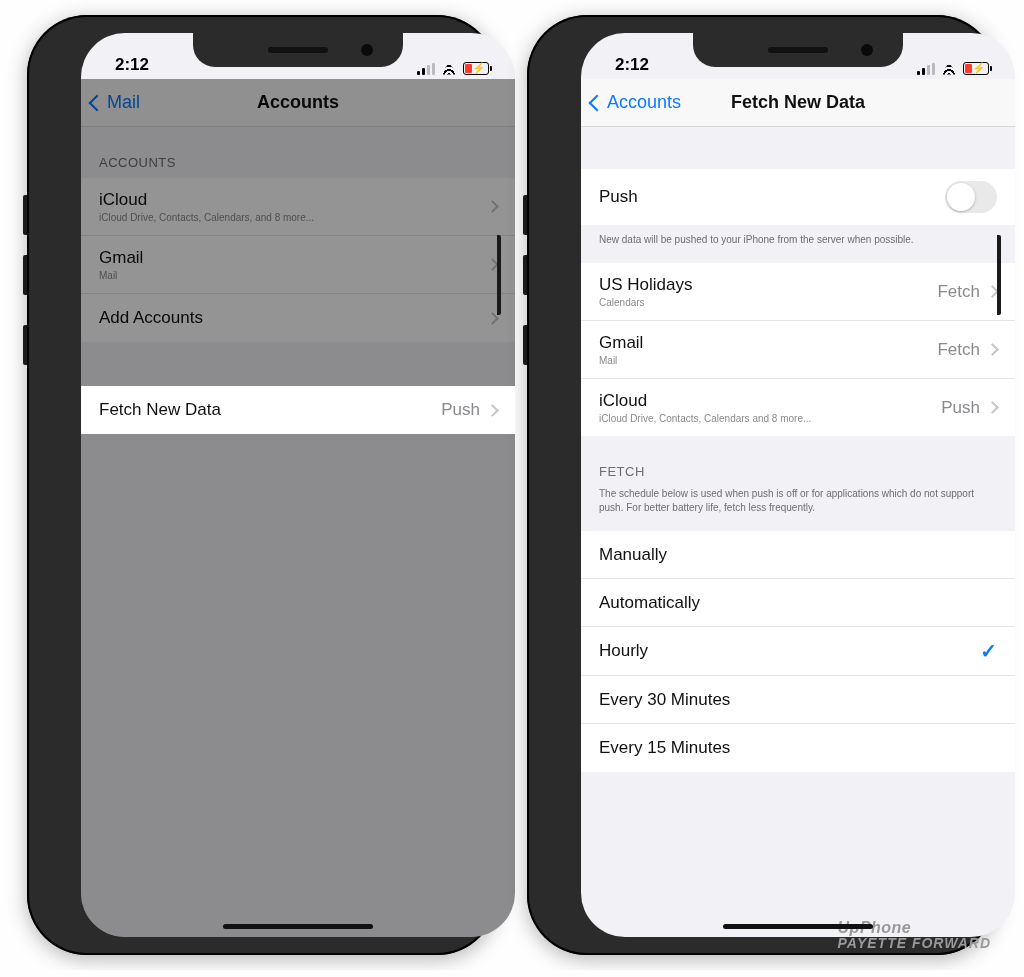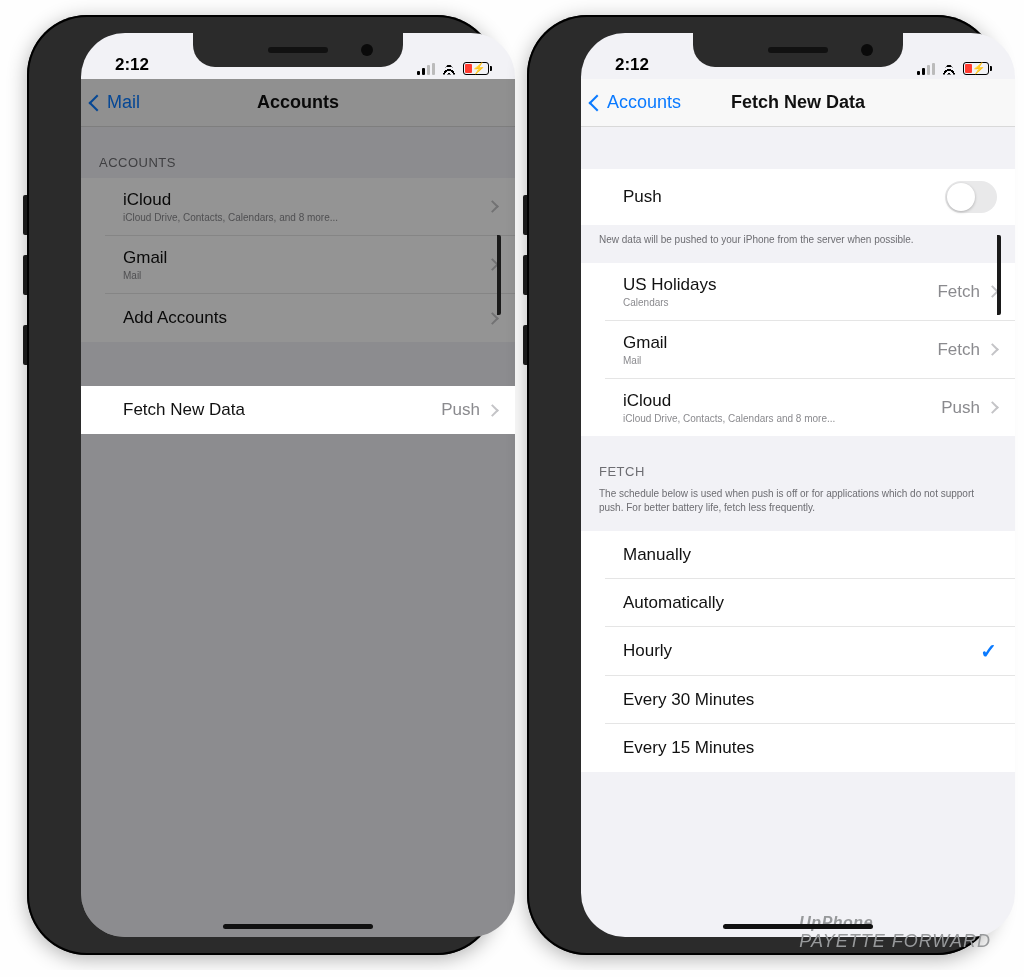--- a/index.html
+++ b/index.html
@@ -96,21 +96,21 @@
     width:12px; height:12px; border-left:2.5px solid #0a7aff; border-bottom:2.5px solid #0a7aff;
     transform: rotate(45deg); margin-right:4px;
   }
 
   .section-header {
     padding: 28px 18px 8px; font-size:13px; color:#6d6d72; letter-spacing:.5px;
   }
   .section-footer {
     padding: 8px 18px 16px; font-size:10px; color:#6d6d72; line-height:1.4;
   }
-  .group { background:#fff;padding-left:24px; }
+  .group { background:#fff; }
   .row {
     display:flex; align-items:center; padding: 12px 18px;
     border-bottom:1px solid rgba(0,0,0,.1); min-height:48px;
   }
   .row:last-child { border-bottom:none; }
   .row .main { flex:1; }
   .row .label { font-size:17px; color:#111; }
   .row .sub { font-size:10px; color:#8a8a8e; margin-top:2px;}
   .row .detail { font-size:17px; color:#8a8a8e; margin-right:8px;}
   .row .chevron {
@@ -132,21 +132,21 @@
     pointer-events:none;
   }
   .highlight { position:relative; z-index:2; background:#fff !important; }
   .screen-content { height: calc(100% - 46px); overflow:hidden; position:relative;}
 
   .watermark {
     position:absolute; right:6px; bottom:4px; text-align:left;
     font-size:16px; line-height:1.05; color:#97999b; font-weight:600;
     font-style:italic; letter-spacing:.5px; pointer-events:none;margin-top:44px;
   }
-  .watermark .l2 { font-size:18px; font-weight:400; letter-spacing:1px;}
+  .watermark .l2 { font-size:14px; font-weight:700; letter-spacing:1px;}
 </style>
 </head>
 <body>
 
 <div class="phone">
   <div class="screen">
     <div class="notch">
       <div class="speaker"></div>
         <div class="cam"></div>
     </div>

